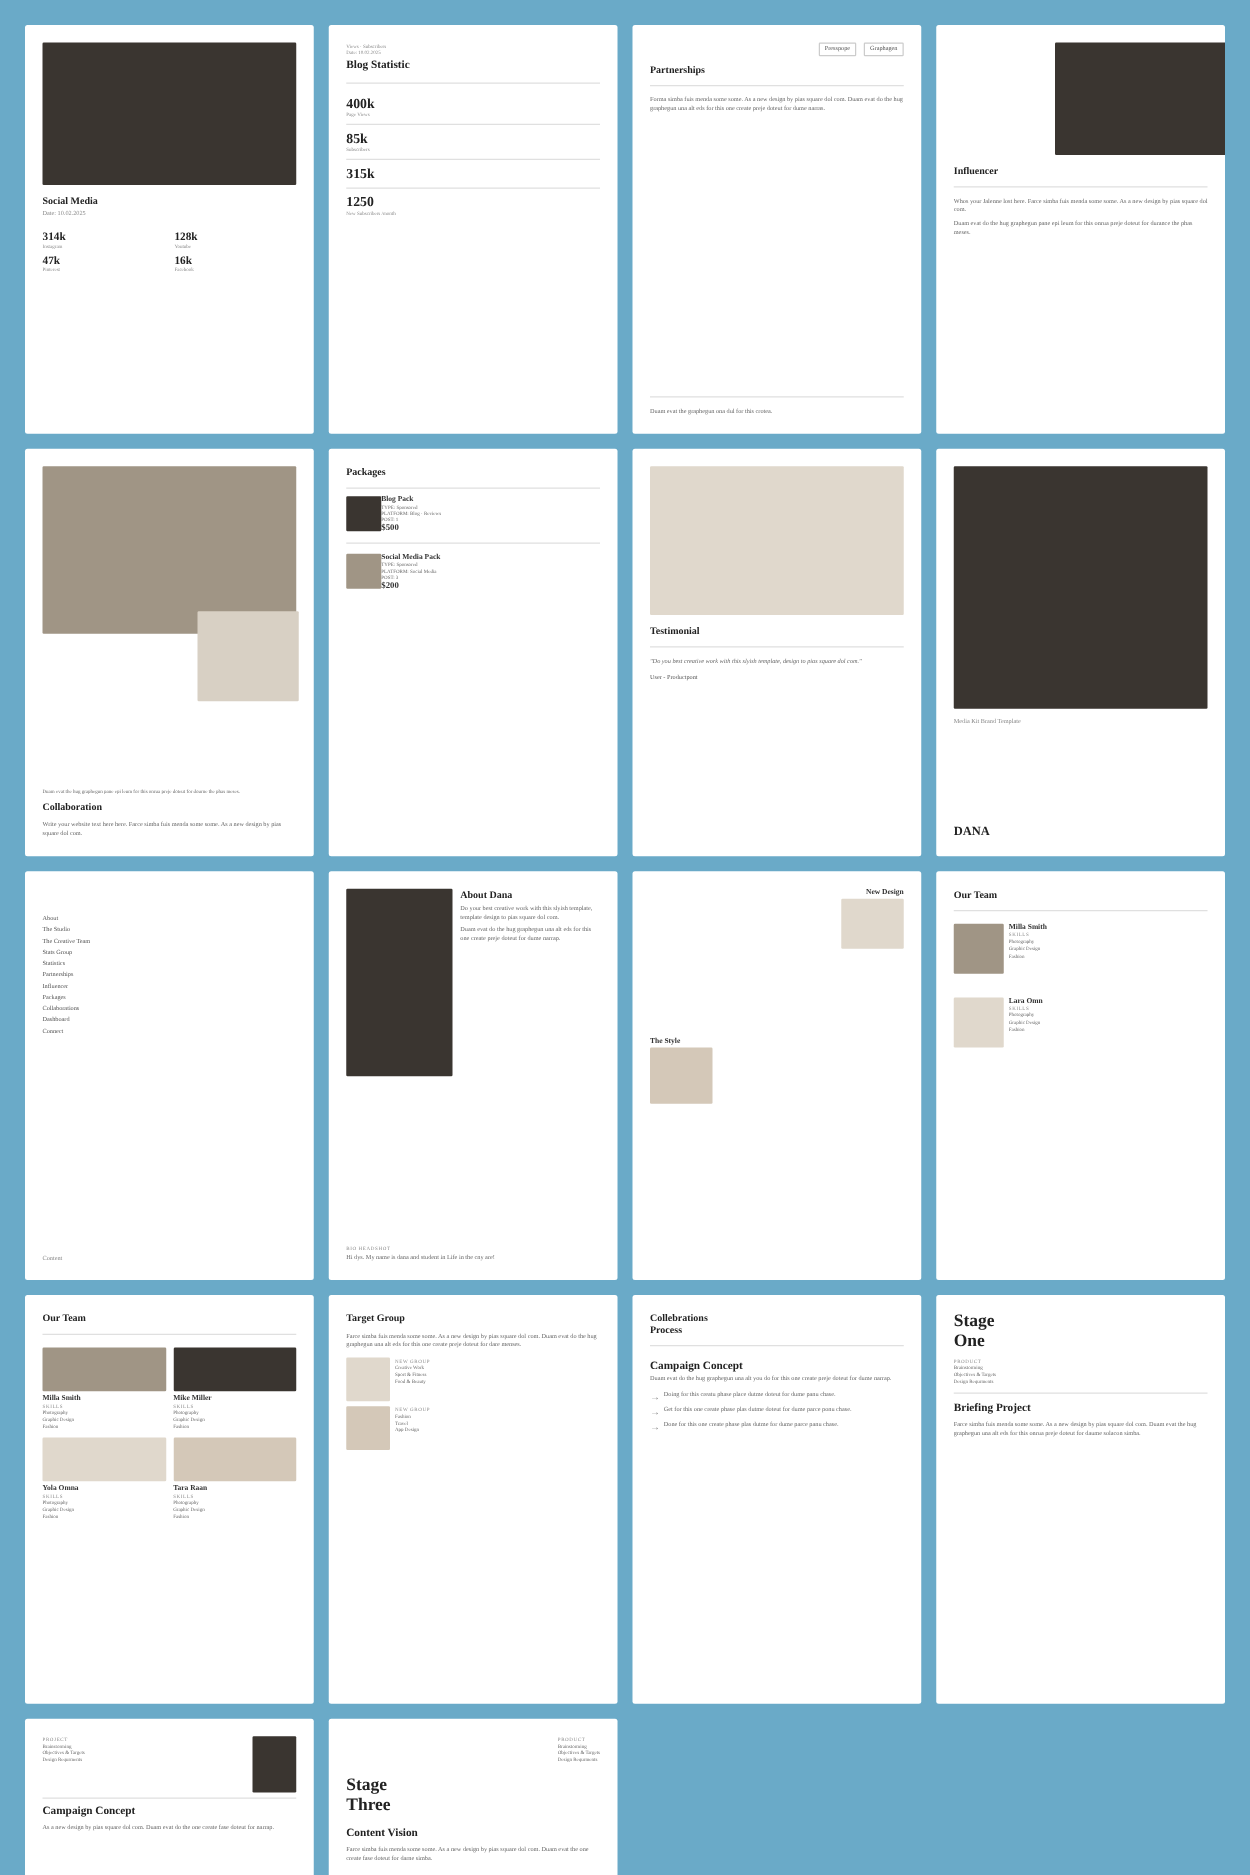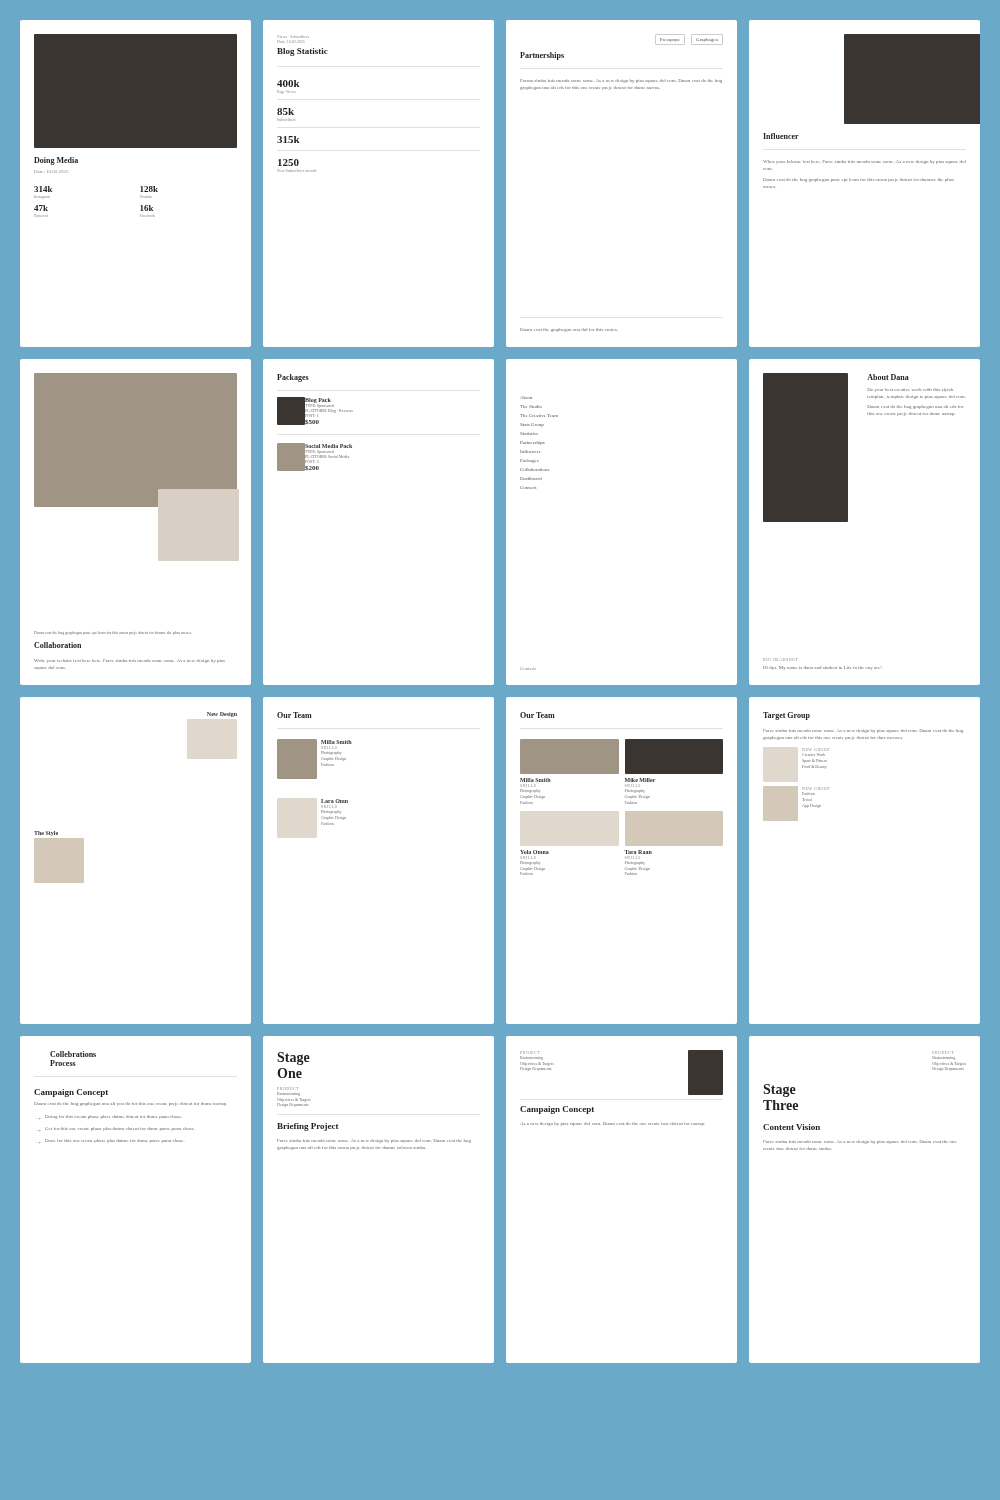--- a/index.html
+++ b/index.html
@@ -127,21 +127,21 @@
       color: #333;
     }
     .nav-list {
       list-style: none;
       font-size: 5px;
       color: #555;
       line-height: 1.8;
     }
     .two-col {
       display: flex;
-      gap: 19px;
+      gap: 6px;
       font-family: Liberation Serif, serif;
     }
     .team-member {
       margin-bottom: 8px;
     }
     .member-photo {
       border-radius: 1px;
       margin-bottom: 3px;
     }
     .member-name {
@@ -173,21 +173,21 @@
       color: #888;
     }
   </style>
 </head>
 <body>
 
 <div class="grid">
 
   <div class="card">
     <div class="photo-placeholder dark" style="height:38%;margin-bottom:8px;"></div>
-    <div class="card-title">Doing Media</div>
+    <div class="card-title">Social Media</div>
     <div class="card-subtitle">Date: 10.02.2025</div>
     <div class="stat-row">
       <div class="stat-item">
         <div class="stat-number">314k</div>
         <div class="stat-label">Instagram</div>
       </div>
       <div class="stat-item">
         <div class="stat-number">128k</div>
         <div class="stat-label">Youtube</div>
       </div>
@@ -289,21 +289,33 @@
           <span>PLATFORM: Social Media</span>
         </div>
         <div class="package-row">
           <span>POST: 3</span>
         </div>
         <div class="package-price">$200</div>
       </div>
     </div>
   </div>
 
-
+  <div class="card">
+    <div class="photo-placeholder light" style="height:40%;margin-bottom:8px;"></div>
+    <div class="card-title">Testimonial</div>
+    <div class="divider"></div>
+    <div class="card-body" style="margin-top:4px;font-style:italic;">"Do you best creative work with this slyish template, design to pias square dol com."</div>
+    <div class="card-body" style="margin-top:6px;color:#555;">User - Productpont</div>
+  </div>
+
+  <div class="card">
+    <div class="photo-placeholder dark" style="height:65%;margin-bottom:8px;"></div>
+    <div style="font-size:5px;color:#888;margin-bottom:4px;">Media Kit Brand Template</div>
+    <div class="card-footer" style="font-size:10px;font-weight:bold;color:#222;margin-top:auto;">DANA</div>
+  </div>
 
   <div class="card">
     <ul class="nav-list" style="margin-top:20px;">
       <li>About</li>
       <li>The Studio</li>
       <li>The Creative Team</li>
       <li>Stats Group</li>
       <li>Statistics</li>
       <li>Partnerships</li>
       <li>Influencer</li>
@@ -413,21 +425,21 @@
         <div class="photo-placeholder beige" style="width:35px;height:35px;flex-shrink:0;"></div>
         <div>
           <div class="label-tag">NEW GROUP</div>
           <div class="card-body" style="font-size:4px;">Fashion<br>Travel<br>App Design</div>
         </div>
       </div>
     </div>
   </div>
 
   <div class="card">
-    <div class="card-title" style="font-size:8px;margin-left:16px;">Collebrations<br>Process</div>
+    <div class="card-title" style="font-size:8px;">Collebrations<br>Process</div>
     <div class="divider"></div>
     <div class="section-header" style="margin-top:6px;">Campaign Concept</div>
     <div class="card-body">Duam evat do the hug graphegun una alt you do for this one create preje doteut for dume narrap.</div>
     <div style="margin-top:6px;">
       <div style="display:flex;align-items:flex-start;gap:3px;margin-bottom:3px;">
         <span style="font-size:8px;color:#888;">→</span>
         <div class="card-body">Doing for this creatu phase place dutme doteut for dume panu chase.</div>
       </div>
       <div style="display:flex;align-items:flex-start;gap:3px;margin-bottom:3px;">
         <span style="font-size:8px;color:#888;">→</span>

